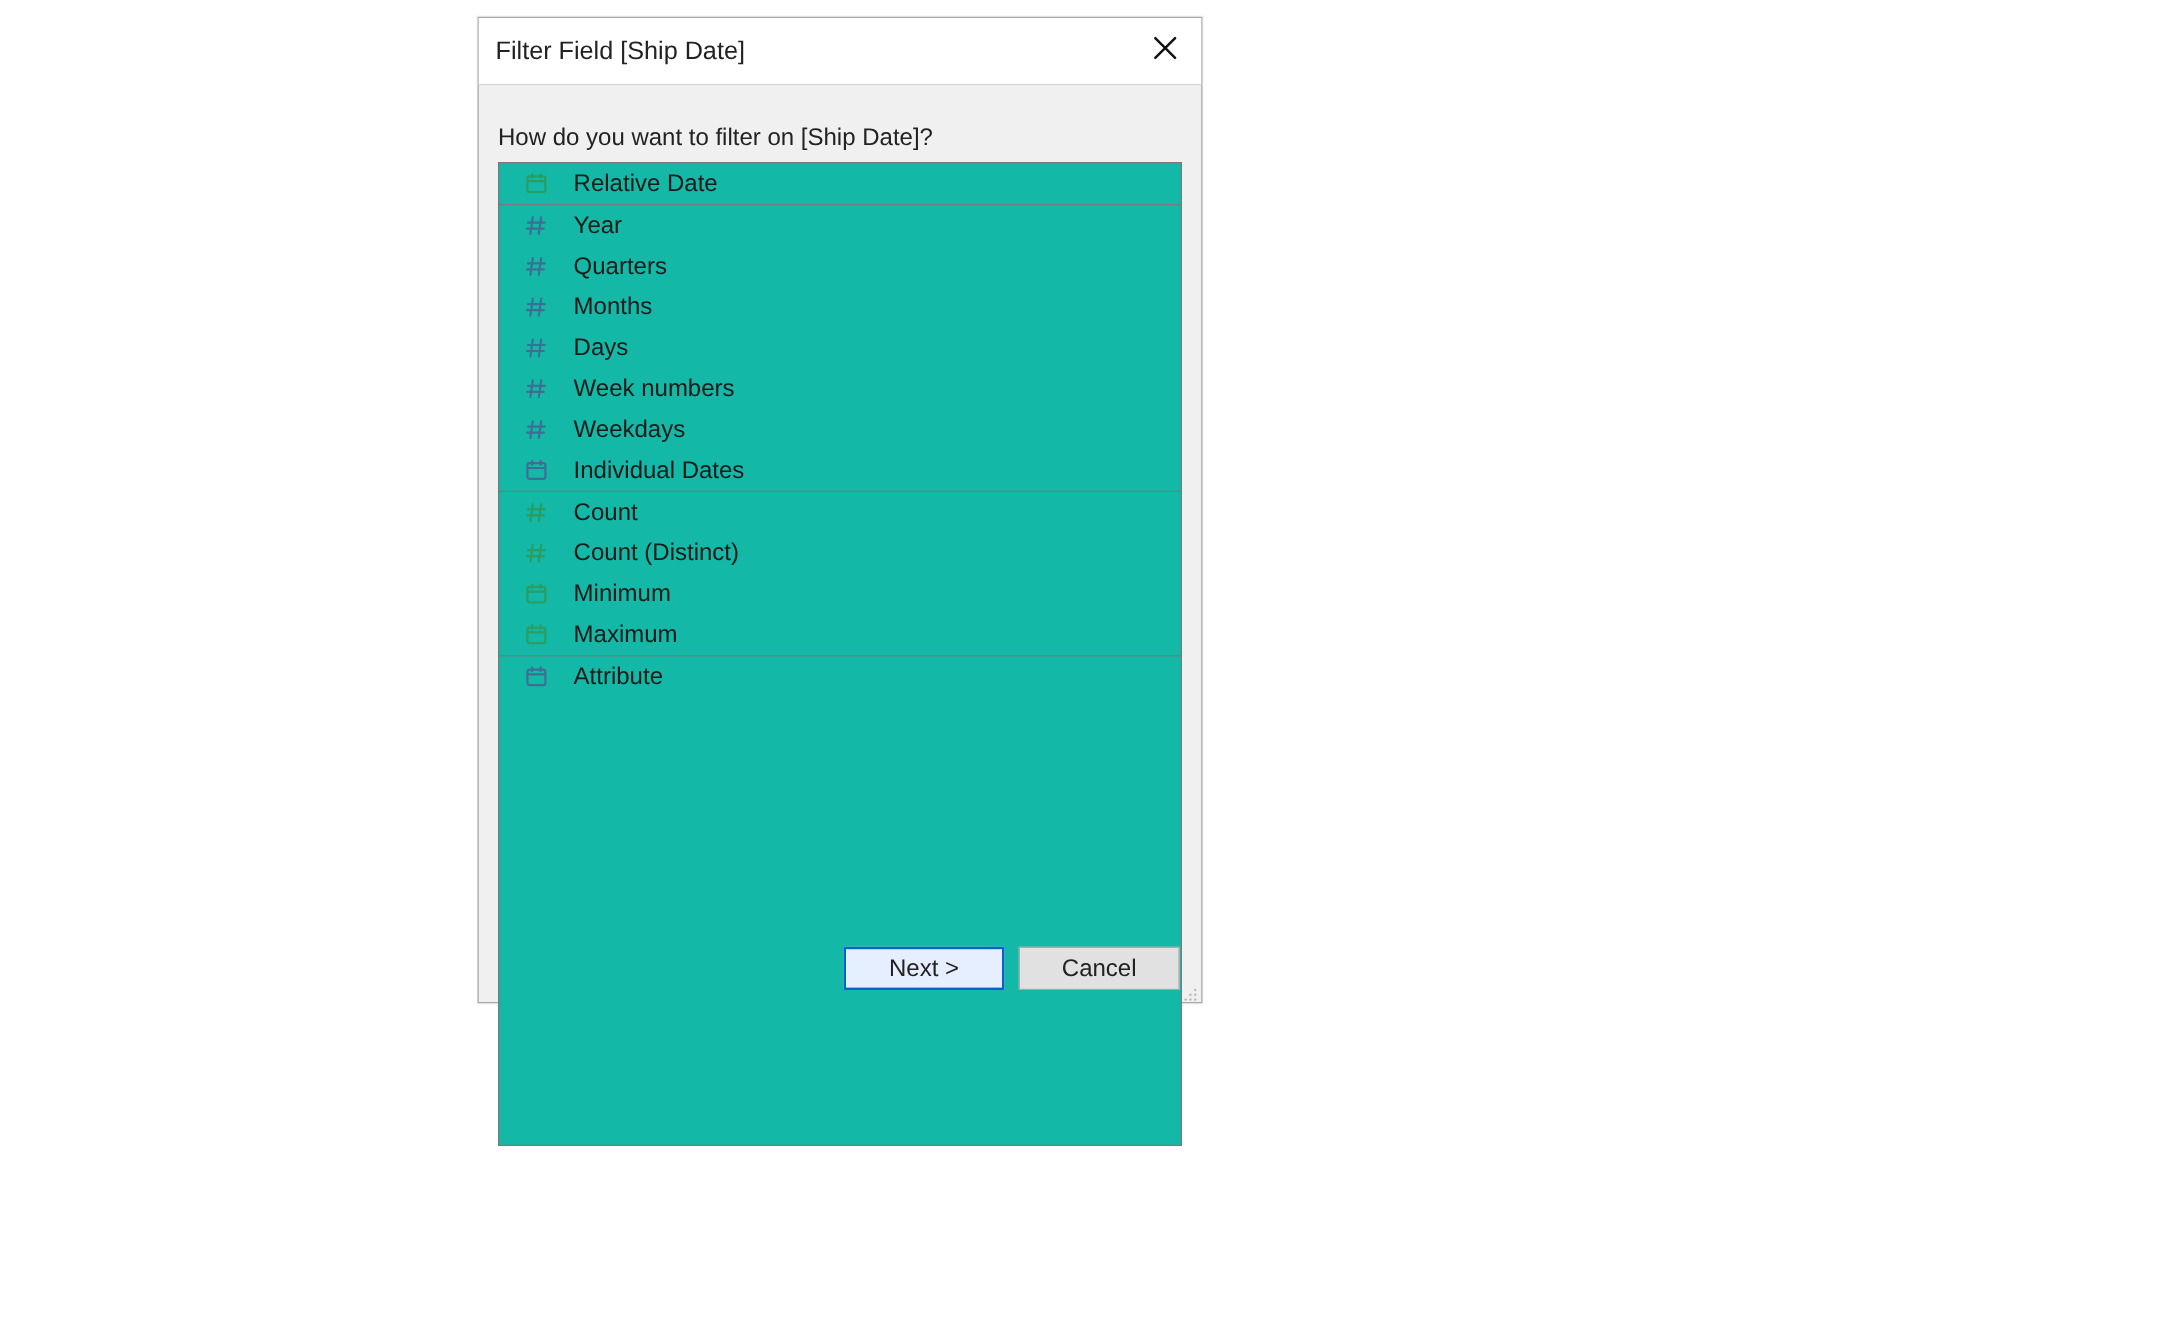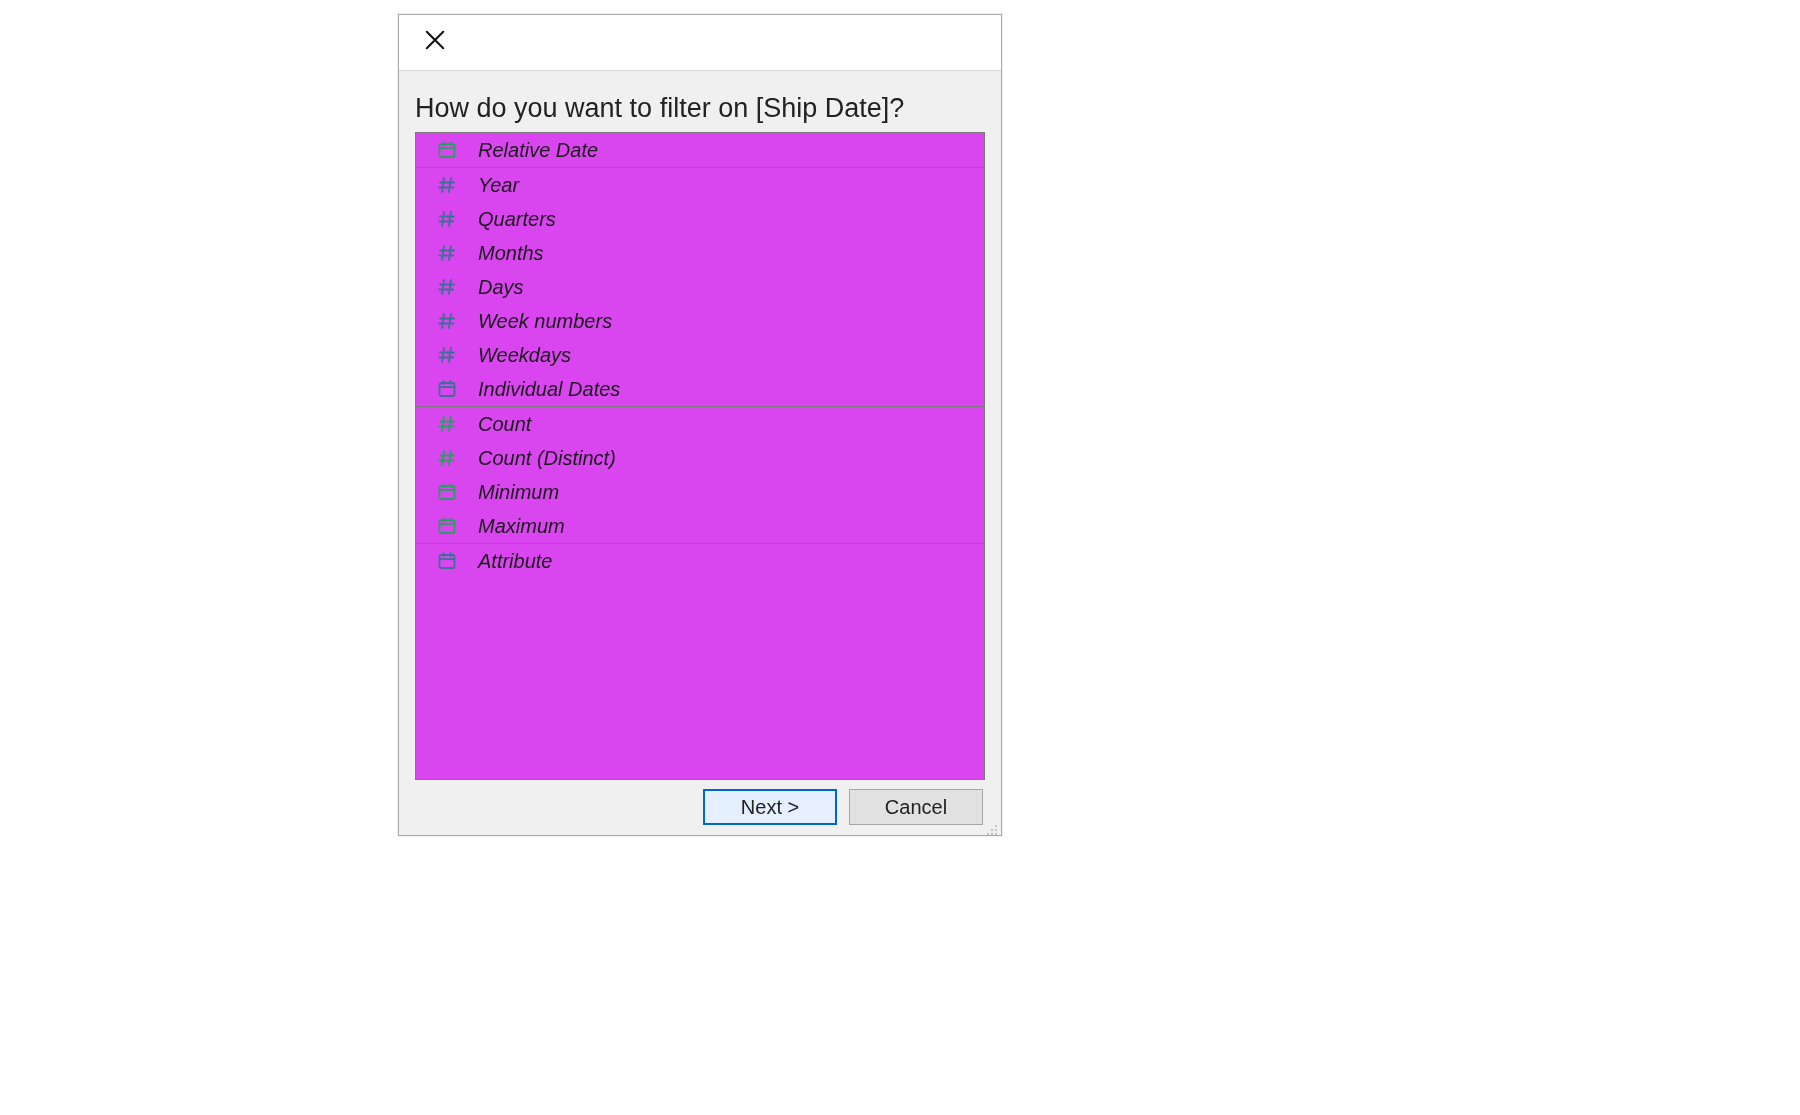--- a/index.html
+++ b/index.html
@@ -41,31 +41,30 @@
     align-items: center;
     justify-content: center;
     cursor: pointer;
   }
   .closebtn svg { width: 22px; height: 22px; }
 
   .body {
     padding: 16px 16px 10px 16px;
   }
   .prompt {
-    font-size: 27px;
-    color: #222;
-    margin: 6px 0 8px 0;
+    font-size: 20px;
+    color: #222;
+    margin: 17px 0 8px 0;
   }
 
   .listbox {
-    background: #d946ef;
+    background: #14b8a6;
     border: 1px solid #7a7a7a;
-    height: 648px;
+    height: 820px;
     overflow: hidden;
-    font-style: italic;
   }
 
   .section + .section { border-top: 1px solid #7a7a7a; }
 
   .row {
     display: flex;
     align-items: center;
     height: 34px;
     padding-left: 18px;
     cursor: default;
@@ -114,20 +113,21 @@
     opacity: .55;
   }
 
   .ic svg { display: block; }
 </style>
 </head>
 <body>
 
 <div class="dialog">
   <div class="titlebar">
+    <div class="title">Filter Field [Ship Date]</div>
     <div class="closebtn">
       <span>
         <svg viewBox="0 0 16 16">
             <path d="M2 2 L14 14 M14 2 L2 14" stroke="#111" stroke-width="1.5" fill="none" stroke-linecap="round"></path>
           </svg>
       </span>
     </div>
   </div>
 
   <div class="body">

